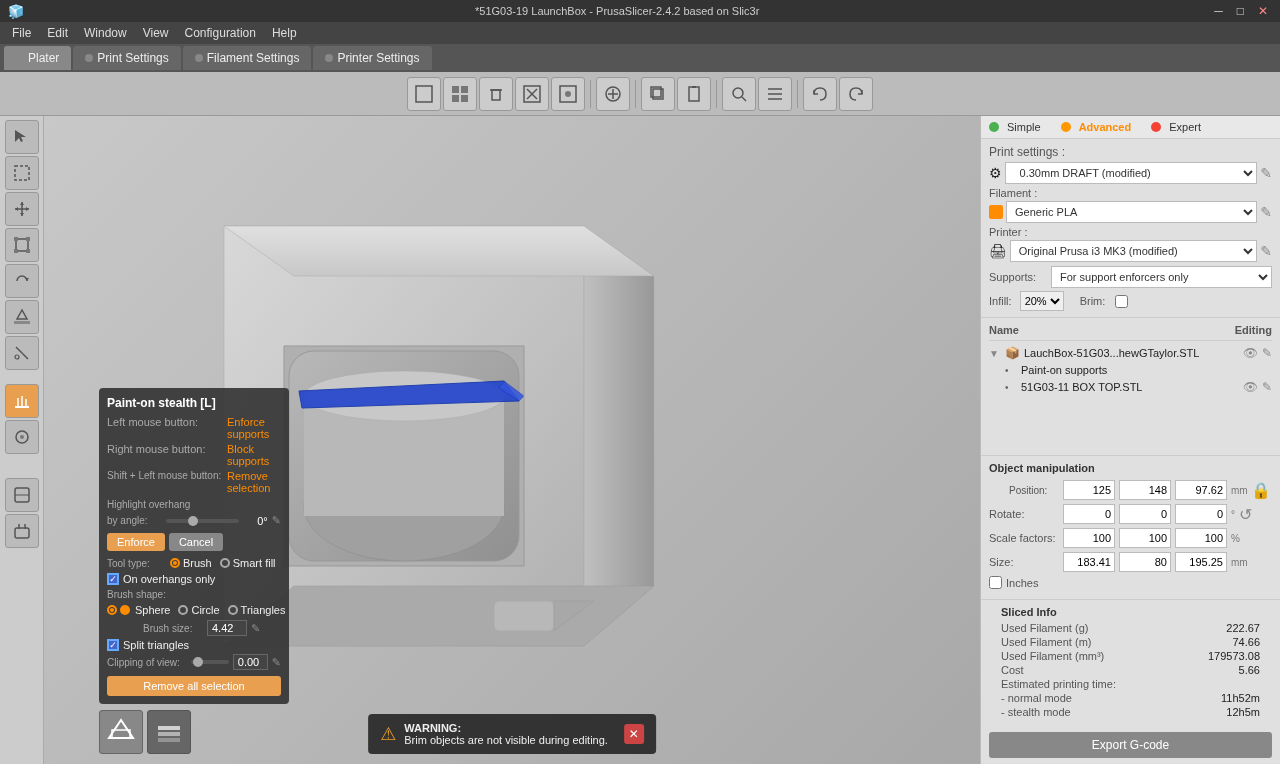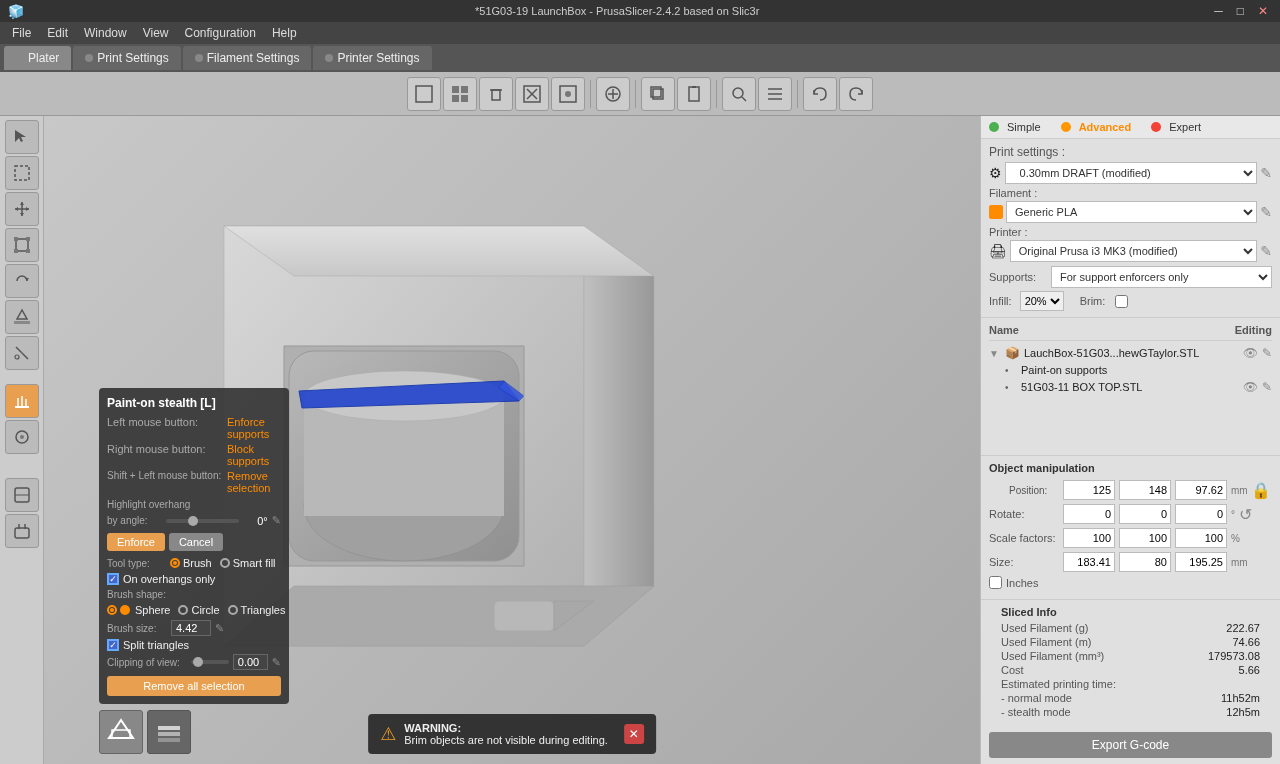--- a/index.html
+++ b/index.html
@@ -466,21 +466,21 @@
           <div class="radio-circle"></div>
           <span style="color:#eee;">Circle</span>
         </div>
         <div class="radio-opt">
           <div class="radio-circle"></div>
           <span style="color:#eee;">Triangles</span>
         </div>
       </div>
 
       <div class="brush-size-row">
-        <span style="color:#aaa;min-width:60px;font-size:10px;">Brush size:</span>
+        <span style="color:#aaa;min-width:60px;font-size:10px;margin-left:36px;">Brush size:</span>
         <input class="brush-size-val" type="text" value="4.42" style="">
         <span class="edit-icon">✎</span>
       </div>
 
       <div class="checkbox-row">
         <div class="checkbox-sq checked"></div>
         <span style="color:#eee;">Split triangles</span>
       </div>
 
       <div class="clipping-row">

